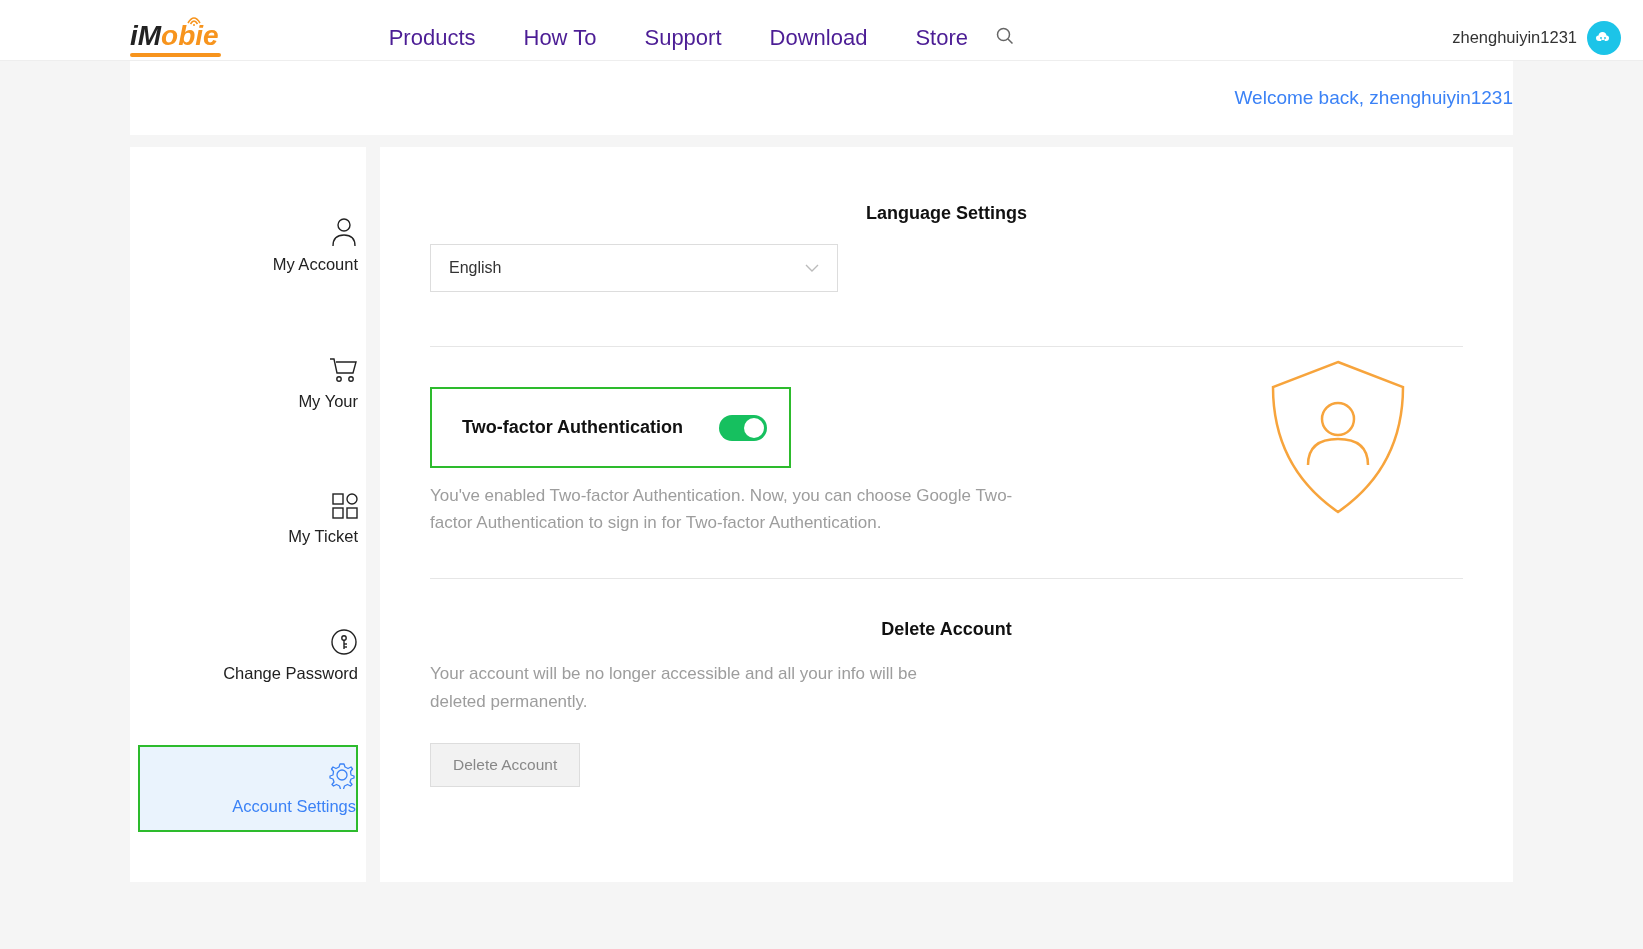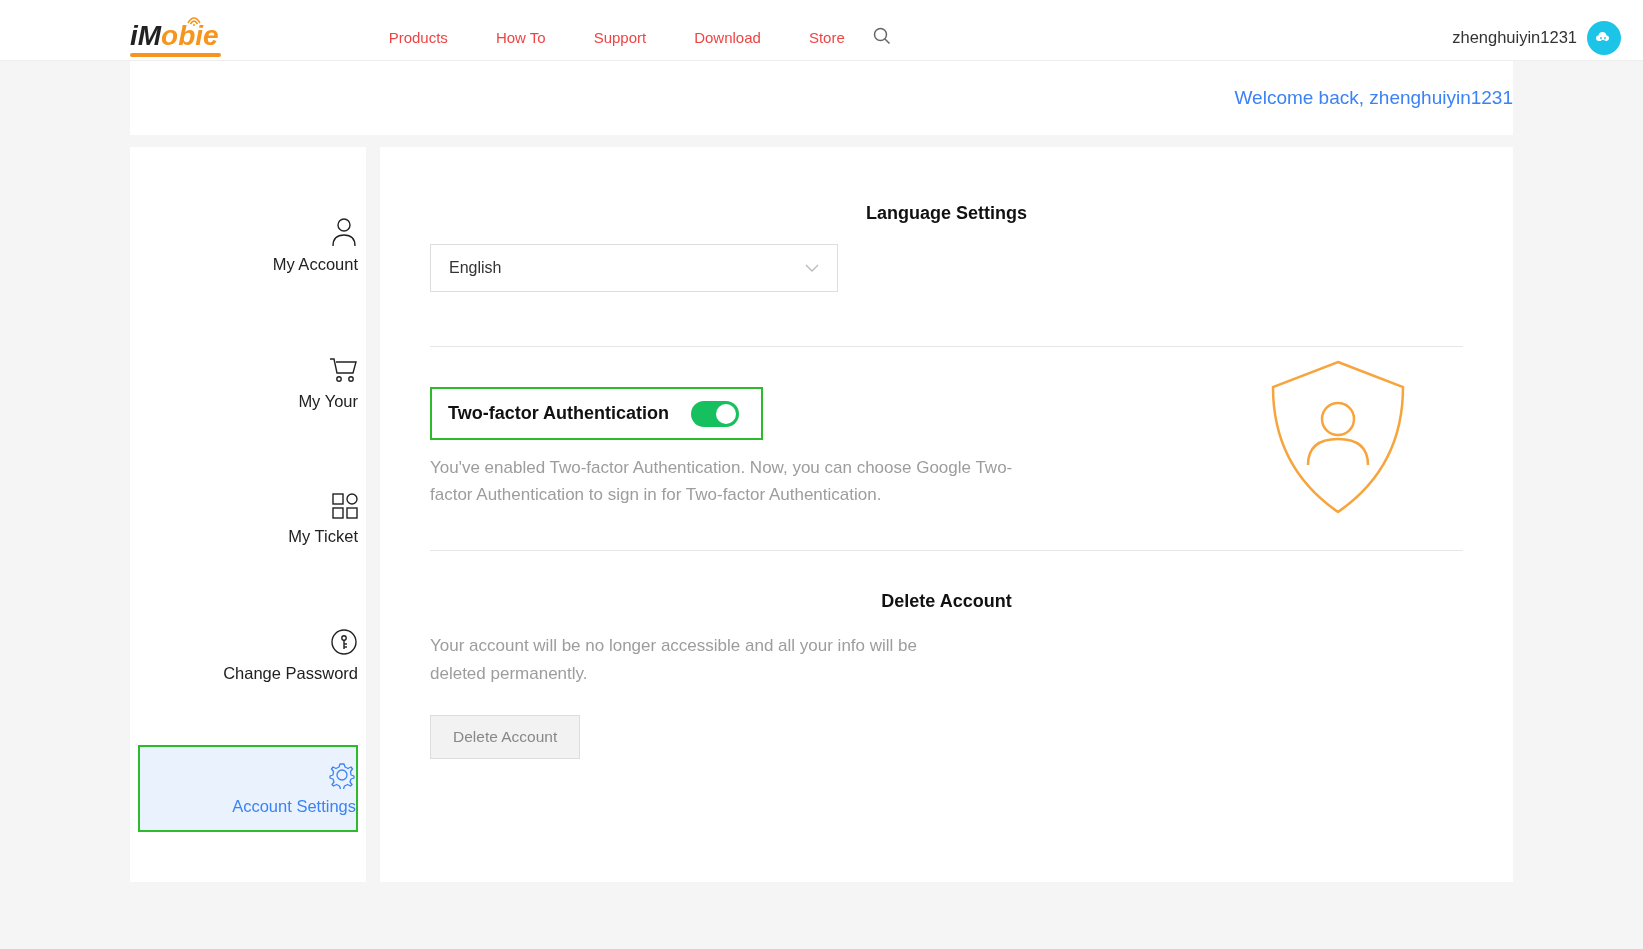--- a/index.html
+++ b/index.html
@@ -45,21 +45,21 @@
     top: -4px;
     right: 18px;
     width: 14px;
     height: 10px;
   }
   .nav {
     display: flex;
     gap: 48px;
     margin-left: 170px;
   }
-  .nav a { color: #ef4444; font-size: 15px; text-decoration: none; cursor: pointer; }
+  .nav a { color: #4c1d95; font-size: 22px; text-decoration: none; cursor: pointer; }
   .search-icon { margin-left: 28px; cursor: pointer; }
   .user-area {
     position: absolute;
     right: 22px;
     display: flex;
     align-items: center;
     gap: 10px;
   }
   .username { color: #333; font-size: 16.5px; }
   .avatar {
@@ -274,21 +274,21 @@
     <div class="section-title">Language Settings</div>
     <div class="lang-select">
       <span>English</span>
       <svg width="14" height="8" viewBox="0 0 14 8">
           <path d="M1 1 L7 7 L13 1" stroke="#bbb" stroke-width="1.4" fill="none"></path>
         </svg>
     </div>
     <hr class="divider">
 
     <div class="tfa-row">
-      <span class="section-title" style="margin:4px">Two-factor Authentication</span>
+      <span class="section-title" style="margin:18px">Two-factor Authentication</span>
       <span class="toggle"></span>
     </div>
     <div class="desc">You've enabled Two-factor Authentication. Now, you can choose Google Two-factor Authentication to sign in for Two-factor Authentication.</div>
 
     <svg class="shield-icon" width="150" height="160" viewBox="0 0 150 160">
       <path d="M75 5 L140 30 Q140 110 75 155 Q10 110 10 30 Z" stroke="#f7a43c" stroke-width="2.5" fill="none"></path>
       <circle cx="75" cy="62" r="16" stroke="#f7a43c" stroke-width="2.5" fill="none"></circle>
       <path d="M45 108 Q45 82 75 82 Q105 82 105 108" stroke="#f7a43c" stroke-width="2.5" fill="none"></path>
     </svg>
 

